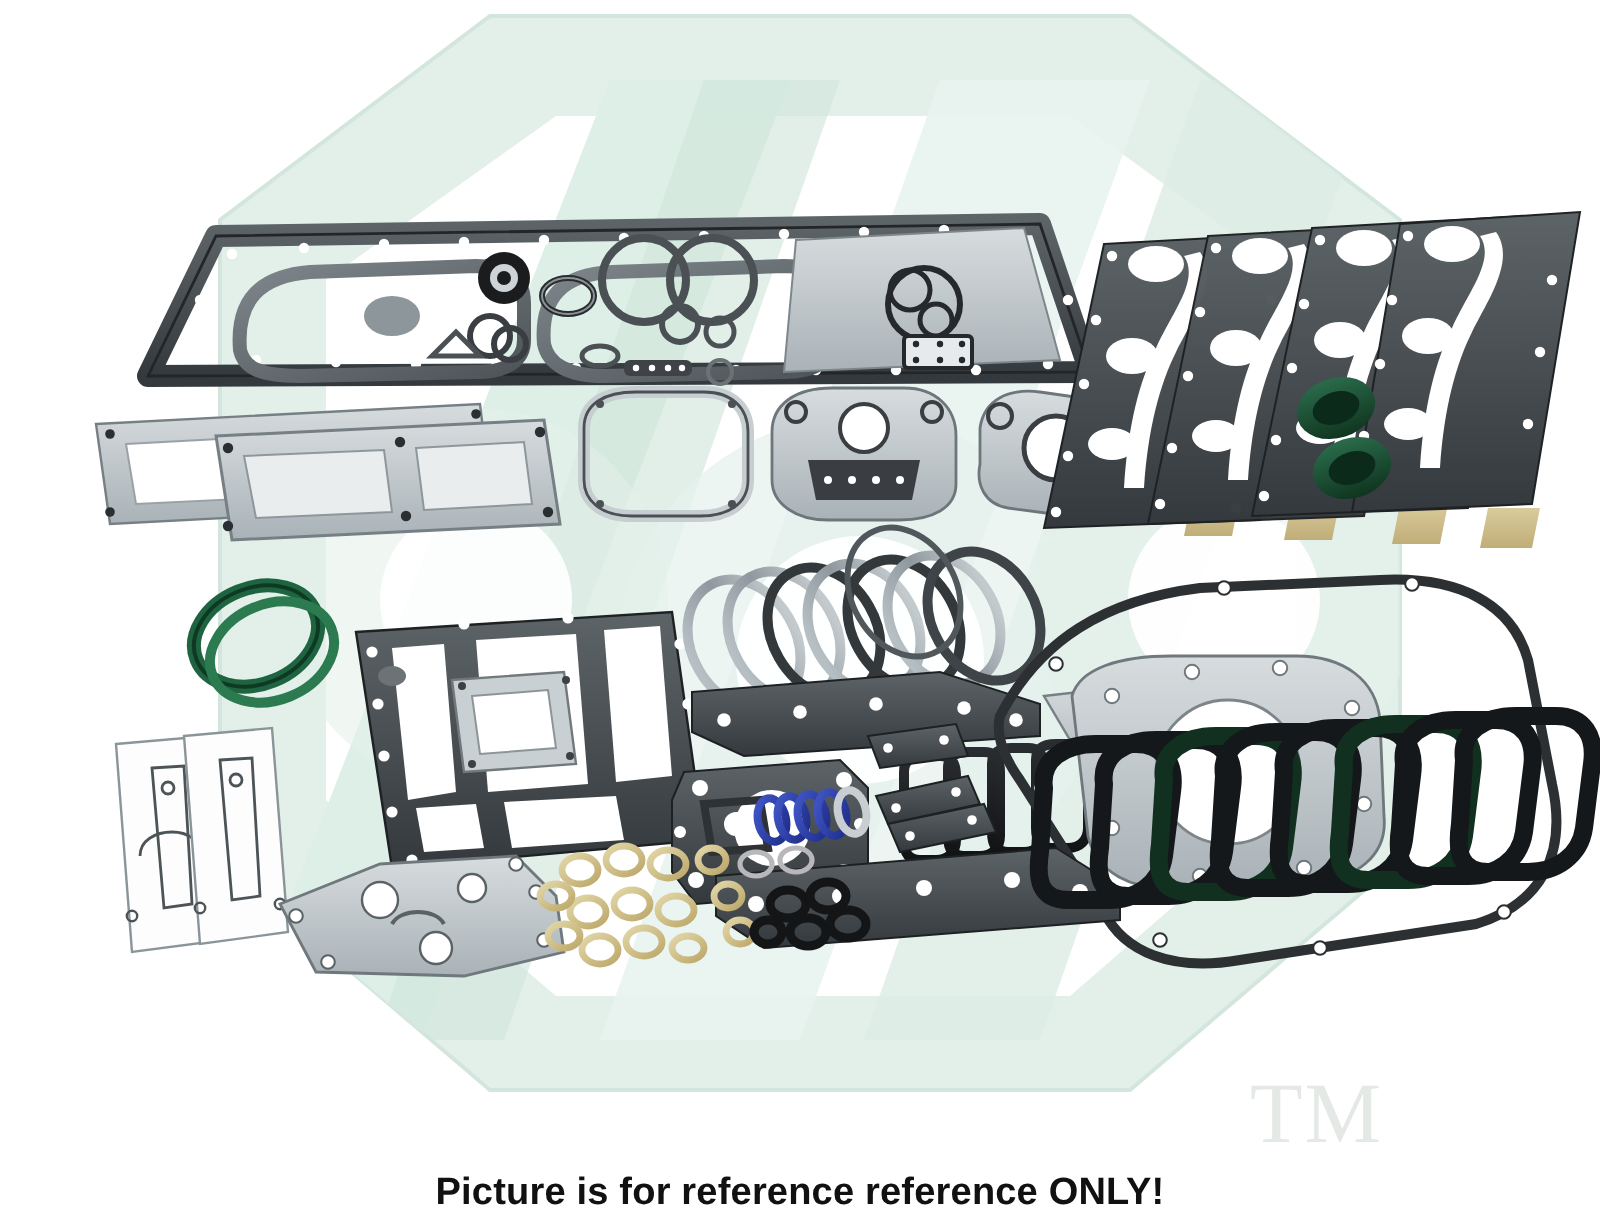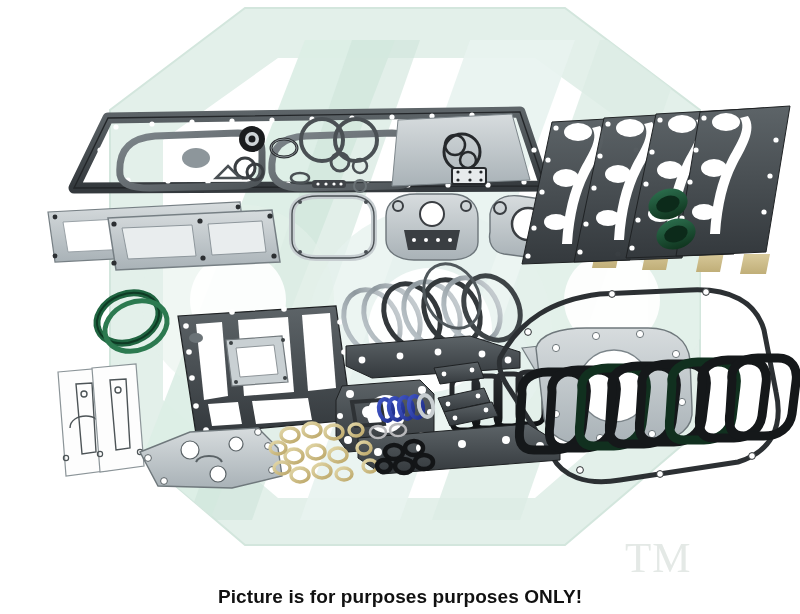--- a/index.html
+++ b/index.html
@@ -580,15 +580,15 @@
             <ellipse cx="414" cy="448" rx="9" ry="7"></ellipse>
         <ellipse cx="404" cy="466" rx="9" ry="7"></ellipse>
             <ellipse cx="424" cy="462" rx="9" ry="7"></ellipse>
         <ellipse cx="384" cy="466" rx="7" ry="6"></ellipse>
       </g>
     </g>
 
   </svg>
   </div>
 
-  <div class="caption">Picture is for purposes purposes ONLY!</div>
+  <div class="caption">Picture is for reference reference ONLY!</div>
 
 </div>
 
 </body></html>

